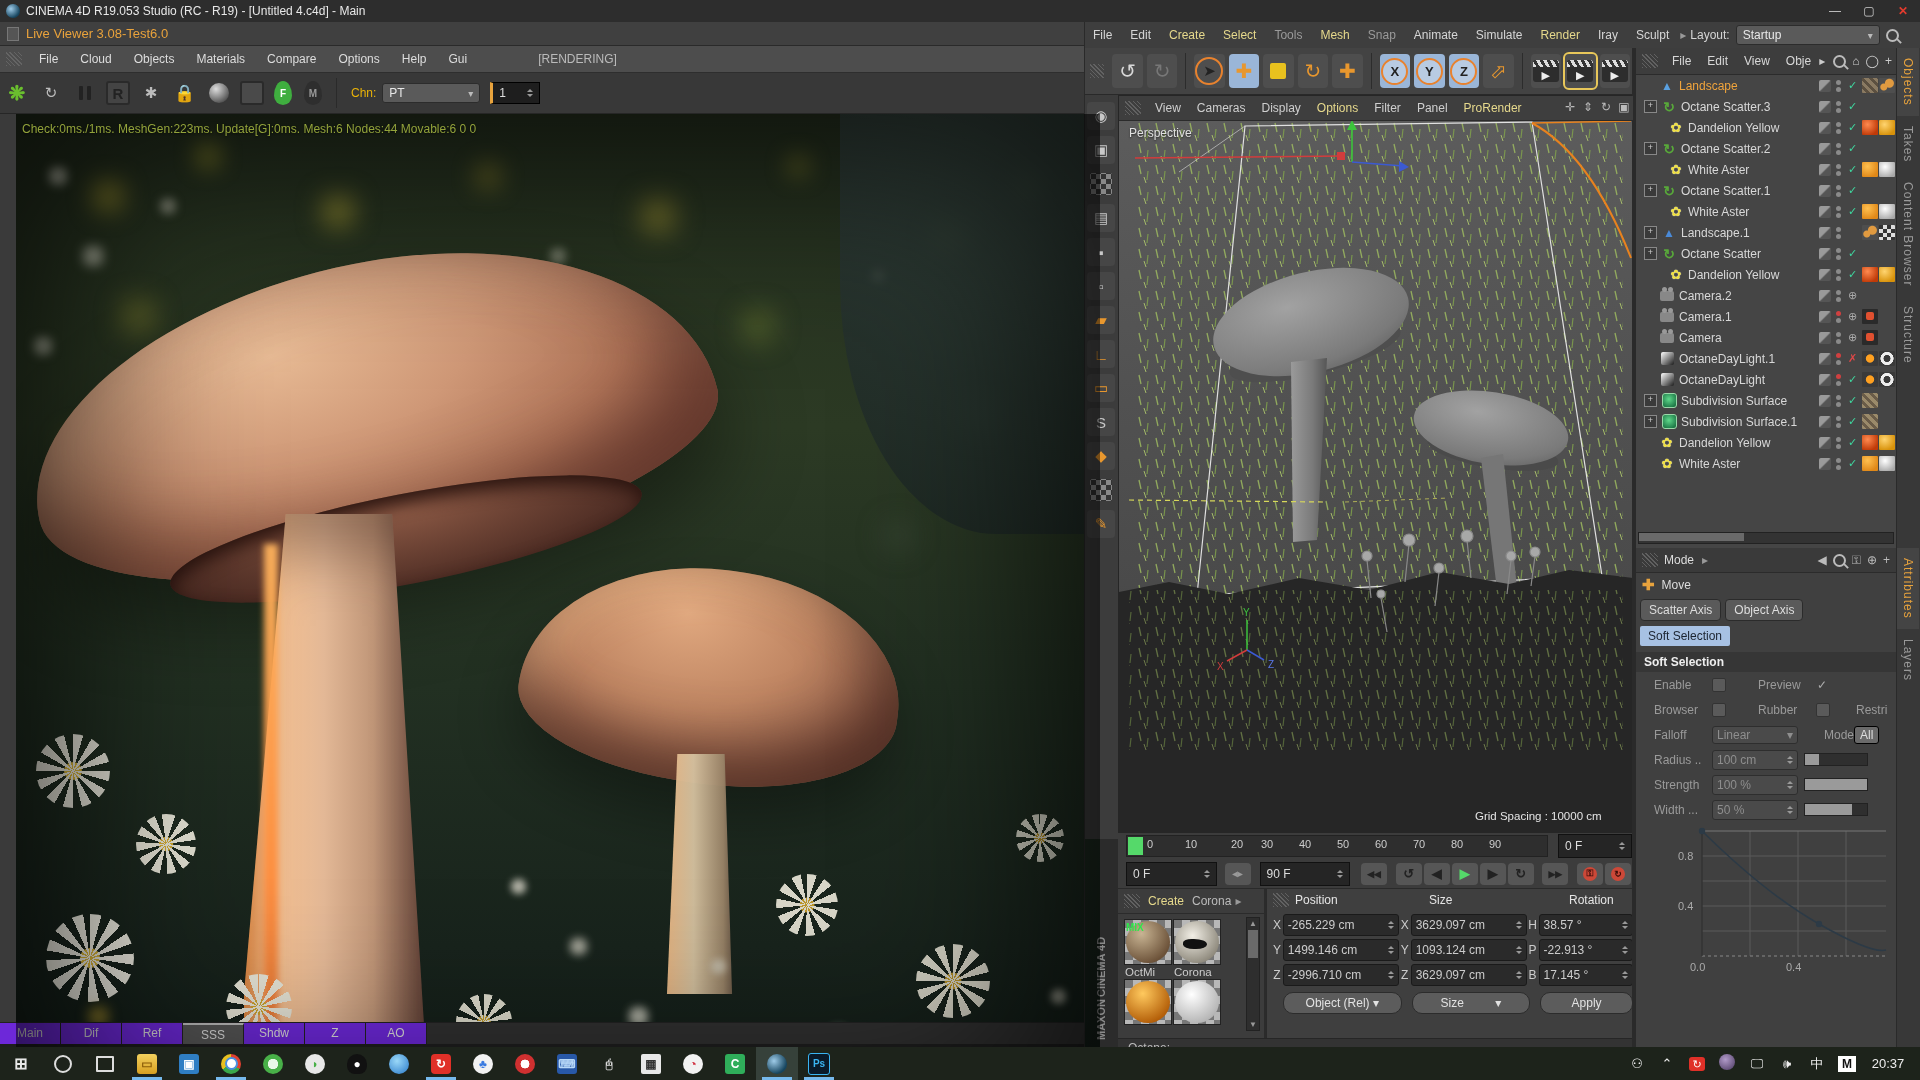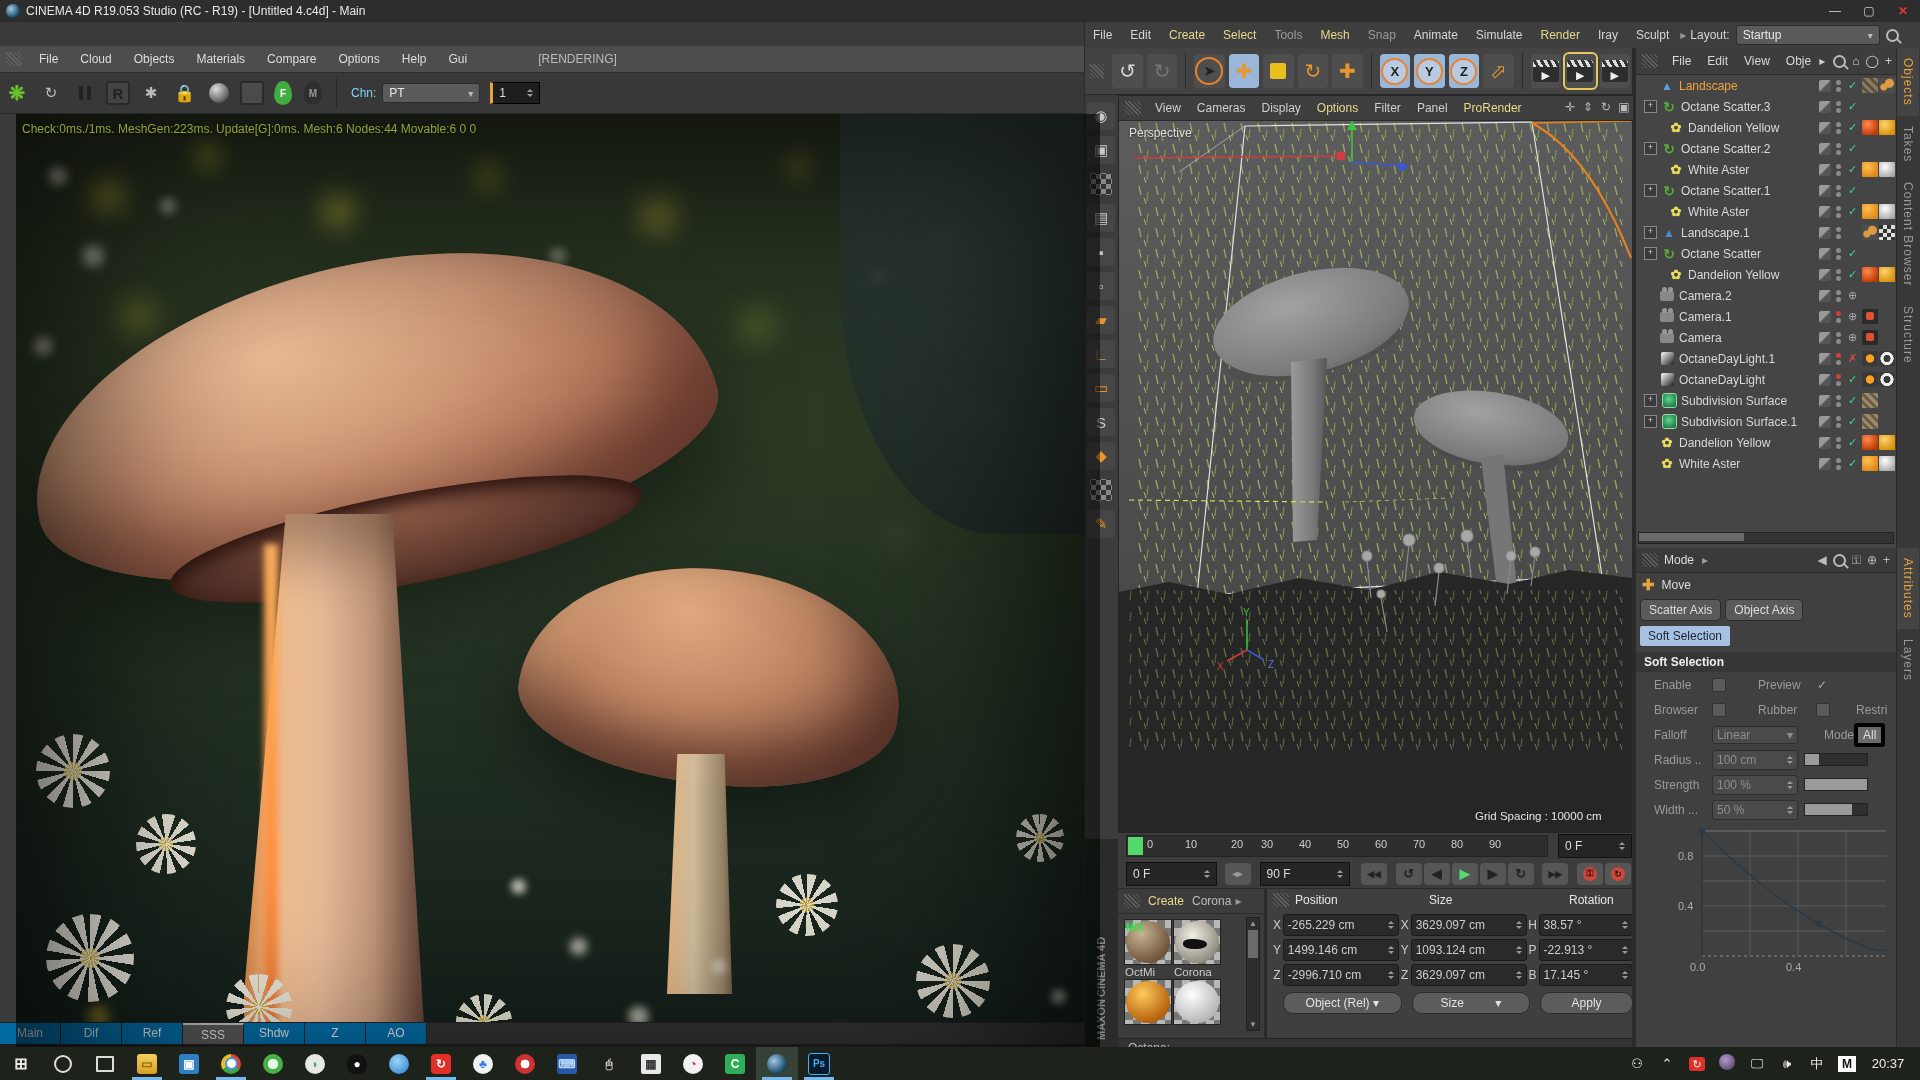--- a/index.html
+++ b/index.html
@@ -33,38 +33,38 @@
   .lvt.lock{color:#e8b31e;font-size:17px}
   .lvt.pause i{display:inline-block;width:4px;height:14px;background:#222;margin:0 2px;border-radius:1px}
   .lvt.rbox{border:2px solid #2a2a2a;background:#444;color:#222;font-weight:bold;width:20px;height:20px}
   .lvt.sphere{background:radial-gradient(circle at 35% 30%,#ddd,#555 75%);border-radius:50%;width:20px;height:20px;margin:0 7px}
   .lvt.region{border:2px solid #2a2a2a;background:#4a4a4a;width:20px;height:20px}
   .pin{width:18px;height:24px;border-radius:50% 50% 50% 50%/60% 60% 40% 40%;display:flex;align-items:center;
     justify-content:center;font-size:10px;font-weight:bold;margin:0 6px}
   .pin.f{background:#3fae3f;color:#fff}
   .pin.m{background:#2e2e2e;color:#999}
   .lvsep{width:1px;height:30px;background:#2a2a2a;margin:0 8px}
-  .chnlab{color:#7dd3fc;margin:0 6px}
+  .chnlab{color:#eab308;margin:0 6px}
   .dd{background:#5a5a5a;border:1px solid #2c2c2c;border-radius:3px;color:#e8e8e8;padding:2px 6px;
     display:inline-flex;align-items:center;min-width:84px;justify-content:space-between}
   .dd .car{color:#bbb;margin-left:8px;font-size:10px}
   .spinbox{background:#1e1e1e;border:1px solid #000;border-left:3px solid #e8a33d;color:#ddd;
     padding:2px 6px;min-width:34px;display:inline-flex;justify-content:space-between;align-items:center}
   .spin{display:inline-flex;flex-direction:column;margin-left:6px}
   .spin b{width:0;height:0;border:3px solid transparent;border-bottom-color:#999;margin:1px 0}
   .spin b.dn{border:3px solid transparent;border-top-color:#999}
   
   #rv{left:16px;top:92px;width:1084px;height:1040px;overflow:hidden;
     background:linear-gradient(180deg,#25301f 0%,#2c3a24 30%,#223022 55%,#18231c 80%,#101a16 100%)}
   #rv .overlay{position:absolute;left:6px;top:8px;color:#93a33b;font-size:12px;z-index:50;text-shadow:0 1px 2px #0008}
   .bokeh,.daisy,.mush{position:absolute}
   #rv .vign{position:absolute;inset:0;box-shadow:inset 0 0 180px 60px #000a;z-index:40}
   
   #lv-passes{left:0;top:1000px;width:1084px;height:22px;background:#303030;display:flex;border-top:1px solid #222}
-  .pt{min-width:40px;padding:3px 10px 0;text-align:center;background:#0369a1;border-right:1px solid #222;
+  .pt{min-width:40px;padding:3px 10px 0;text-align:center;background:#6d28d9;border-right:1px solid #222;
     color:#ddd;font-size:12px;height:19px}
   .pt.on{background:#555;border-top:2px solid #bbb;height:17px}
   #lv-status{left:0;top:1022px;width:1084px;height:20px;background:#1e1e1e;display:flex;align-items:center;
     font-size:12.5px;color:#ddd}
   #lv-status b{font-weight:normal;color:#46d2ae;margin:0 14px 0 4px}
   #lv-status .lab{margin-left:8px}
   #lv-status .gbar{width:5px;height:13px;background:#4ad14a;margin:0 6px 0 4px}
   #lv-status .temp{color:#b8d84a}
   #lv-prog{left:0;top:1042px;width:1084px;height:5px;background:#111}
   #lv-prog i{display:block;height:3px;margin-top:1px;background:#55d96a;width:60.4%}
@@ -235,21 +235,21 @@
   .sect{background:#363636;color:#eee;font-weight:bold;padding:3px 8px;margin-top:3px}
   .frow{display:flex;align-items:center;height:25px;color:#9a9a9a;padding-left:18px}
   .frow .l1{width:58px}
   .cb{width:12px;height:12px;background:#5a5a5a;border:1px solid #333;border-radius:2px;display:inline-flex;
     align-items:center;justify-content:center;color:#2a2a2a;font-size:10px;margin-right:4px}
   .frow .l2{width:58px;margin-left:28px}
   .sfld{background:#4a4a4a;border:1px solid #2e2e2e;border-radius:3px;color:#8e8e8e;padding:1px 4px;
     display:inline-flex;justify-content:space-between;align-items:center;width:76px}
   .sl{width:62px;height:11px;background:#2f2f2f;border:1px solid #222;margin-left:6px}
   .sl i{display:block;height:100%;background:#9a9a9a}
-  .allb{background:#6a6a6a;border:4px solid #000000;border-radius:3px;color:#ddd;padding:1px 5px;margin-left:0}
+  .allb{background:#6a6a6a;border:1px solid #000000;border-radius:3px;color:#ddd;padding:1px 5px;margin-left:0}
   
   #taskbar{left:0;top:1047px;width:1920px;height:33px;background:#1d231b;display:flex;align-items:center;z-index:90}
   .tk{width:42px;height:33px;display:flex;align-items:center;justify-content:center;position:relative}
   .tk .g{width:20px;height:20px;border-radius:3px;display:flex;align-items:center;justify-content:center;
     font-size:12px;font-weight:bold;color:#fff}
   .tk.active:after{content:"";position:absolute;left:6px;bottom:0;right:6px;height:3px;background:#76b9ed}
   .tk.focus{background:#36413a}
   #tray{margin-left:auto;display:flex;align-items:center;color:#eee}
   #tray .ti{width:30px;text-align:center;font-size:13px}
   #tray .time{width:52px;font-size:13px;text-align:center;margin-right:6px}
@@ -264,20 +264,24 @@
   <span class="appico"></span>
   <span>CINEMA 4D R19.053 Studio (RC - R19) - [Untitled 4.c4d] - Main</span>
   <div id="wctrl">
     <span>—</span>
     <span>▢</span>
     <span class="close">✕</span>
   </div>
 </div>
 
 <div class="abs" id="lv">
+  <div class="abs" id="lv-title">
+    <span class="wbox"></span>
+    <span class="t">Live Viewer 3.08-Test6.0</span>
+  </div>
   <div class="abs" id="lv-menu">
     <span class="grip"></span>
     <span class="mi">File</span>
     <span class="mi">Cloud</span>
     <span class="mi">Objects</span>
     <span class="mi">Materials</span>
     <span class="mi">Compare</span>
     <span class="mi">Options</span>
     <span class="mi">Help</span>
     <span class="mi">Gui</span>

